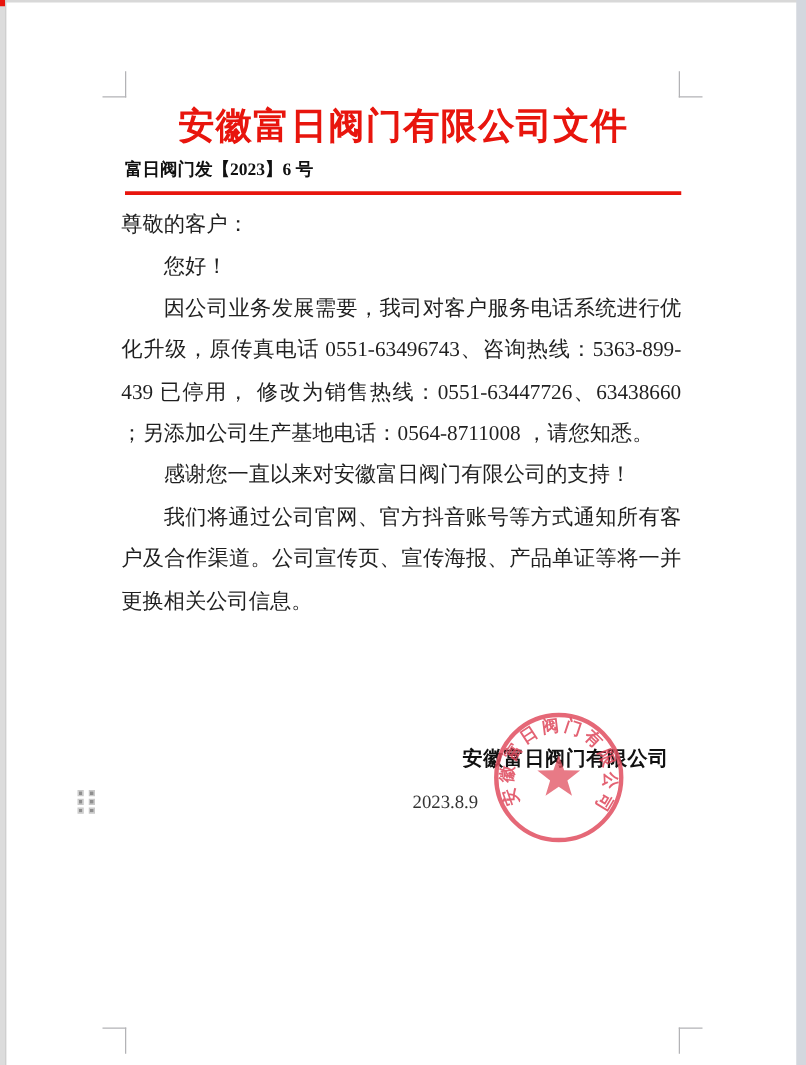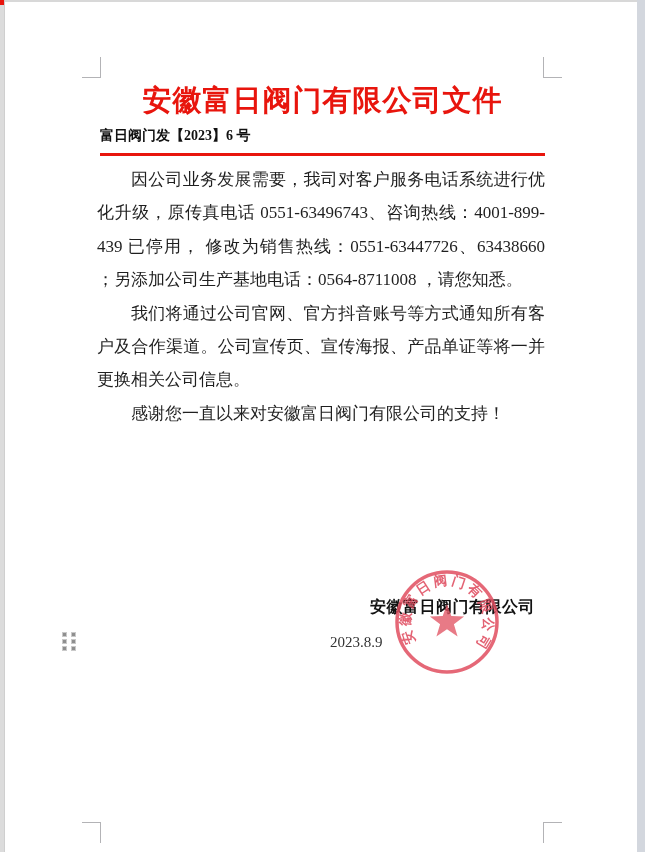--- a/index.html
+++ b/index.html
@@ -89,23 +89,25 @@
 <div class="crop tl"></div>
 <div class="crop tr"></div>
 <div class="crop bl"></div>
 <div class="crop br"></div>
 
 <div class="doc-title">安徽富日阀门有限公司文件</div>
 <div class="doc-number">富日阀门发【2023】6 号</div>
 <div class="red-rule"></div>
 
 <div class="body-text">
-  <p>因公司业务发展需要，我司对客户服务电话系统进行优化升级，原传真电话 0551-63496743、咨询热线：4001-899-439 已停用， 修改为销售热线：0551-63447726、63438660 ；另添加公司生产基地电话：0564-8711008 ，请您知悉。</p>
+  <p class="no-indent">尊敬的客户：</p>
+  <p>您好！</p>
+  <p>因公司业务发展需要，我司对客户服务电话系统进行优化升级，原传真电话 0551-63496743、咨询热线：5363-899-439 已停用， 修改为销售热线：0551-63447726、63438660 ；另添加公司生产基地电话：0564-8711008 ，请您知悉。</p>
+  <p>感谢您一直以来对安徽富日阀门有限公司的支持！</p>
   <p>我们将通过公司官网、官方抖音账号等方式通知所有客户及合作渠道。公司宣传页、宣传海报、产品单证等将一并更换相关公司信息。</p>
-  <p>感谢您一直以来对安徽富日阀门有限公司的支持！</p>
 </div>
 
 <div class="sig-name">安徽富日阀门有限公司</div>
 <div class="sig-date">2023.8.9</div>
 
 <svg class="stamp" viewBox="0 0 134 134" xmlns="http://www.w3.org/2000/svg">
   <defs>
     <path id="arcpath" d="M 36.7,88.2 A 37,37 0 1 1 97.3,88.2" fill="none"></path>
   </defs>
   <circle cx="67" cy="67" r="50" fill="none" stroke="rgba(224,77,95,0.85)" stroke-width="3.5"></circle>

